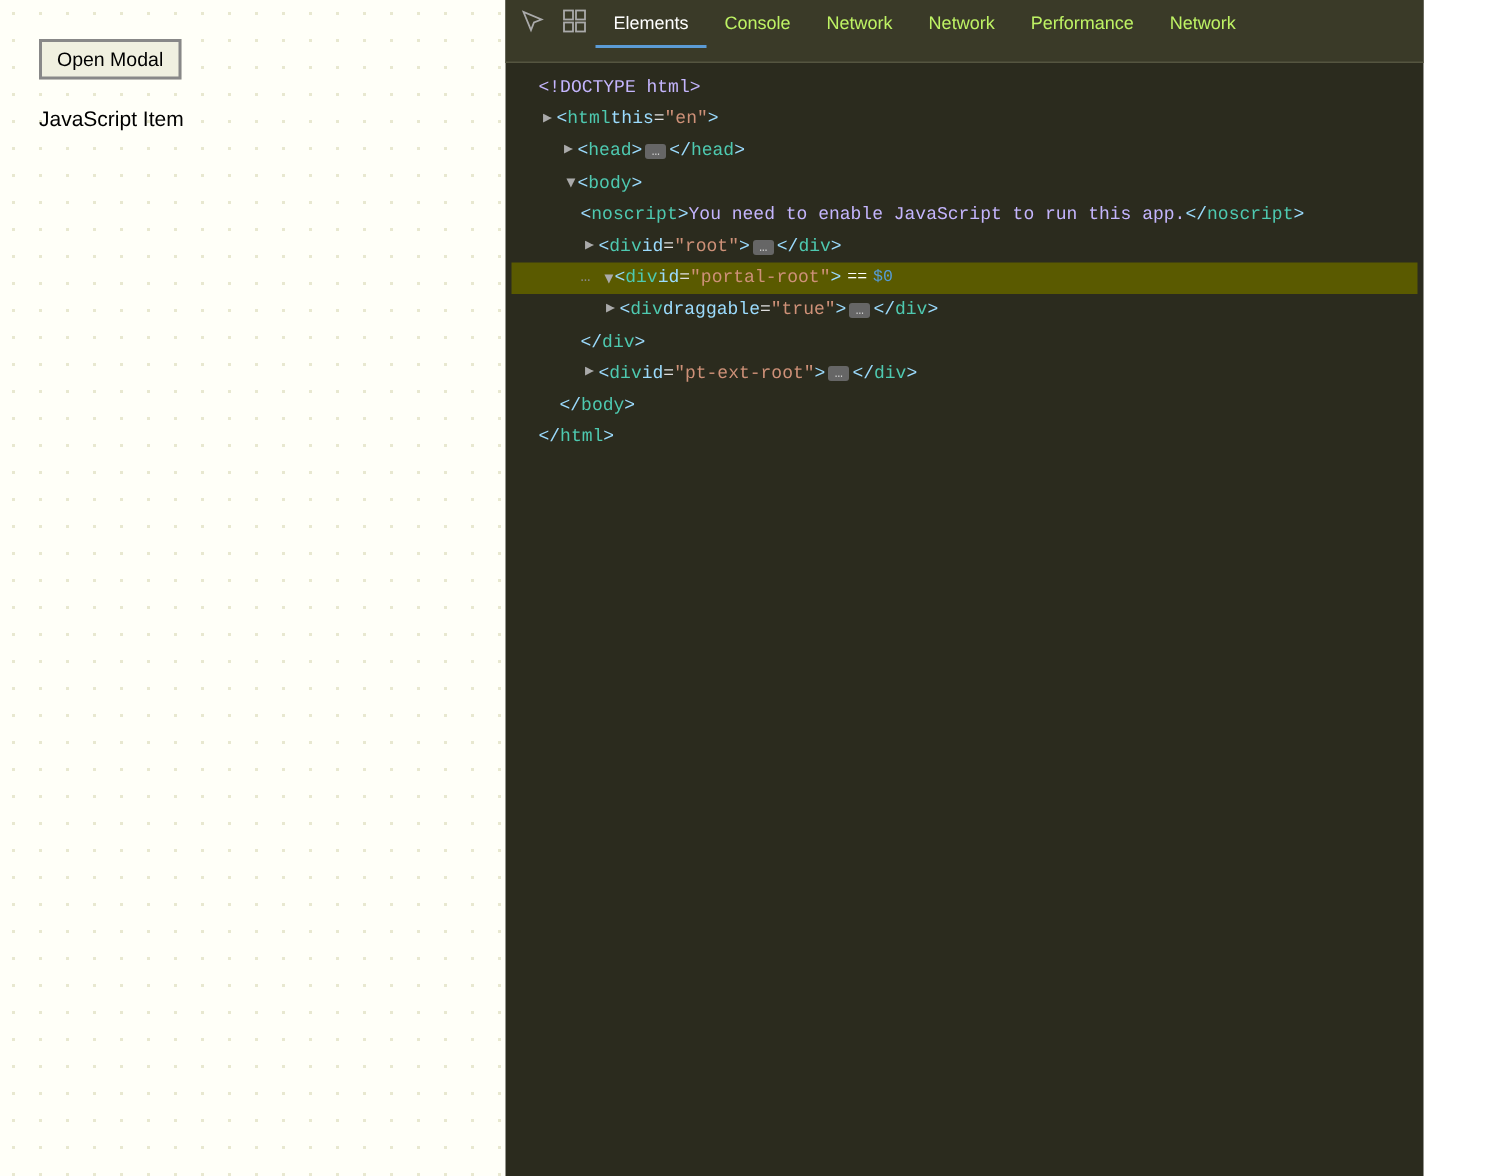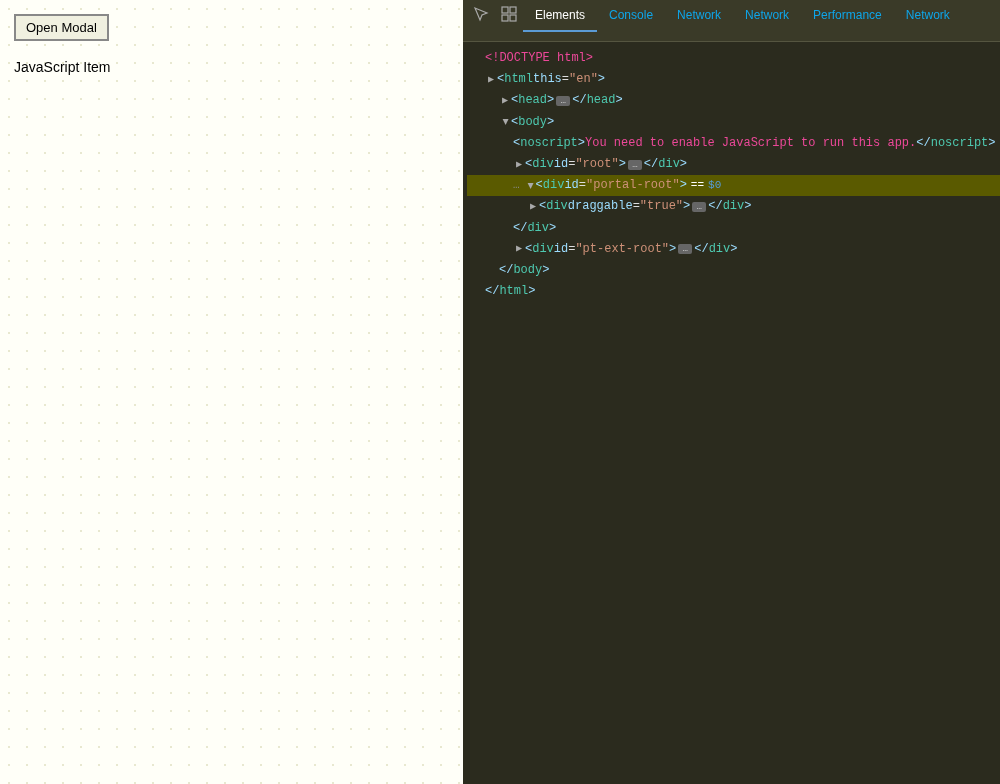--- a/index.html
+++ b/index.html
@@ -1,26 +1,26 @@
 <!DOCTYPE html>
 <html><head>
   <meta charset="utf-8">
   <style>
     * { margin: 0; padding: 0; box-sizing: border-box; }
     body { width: 1000px; height: 784px; display: flex; font-family: Arial, sans-serif; overflow: hidden; }
 
     
     #app-panel {
-      width: 463px;
+      width: 337px;
       height: 784px;
       background: #fffff8;
       background-image: radial-gradient(circle, #e8e8d0 1px, transparent 1px);
       background-size: 18px 18px;
       flex-shrink: 0;
-      padding: 14px;
+      padding: 26px;
     }
 
     #open-modal-btn {
       display: inline-block;
       padding: 4px 10px;
       background: #f0f0e0;
       border: 2px solid #888;
       cursor: pointer;
       font-size: 13px;
       color: #000;
@@ -68,21 +68,21 @@
 
     .toolbar-icon svg {
       width: 16px;
       height: 16px;
       fill: #aaa;
     }
 
     .devtools-tab {
       padding: 8px 12px;
       font-size: 12px;
-      color: #0ea5e9;
+      color: #bef264;
       cursor: pointer;
       border-bottom: 2px solid transparent;
       white-space: nowrap;
     }
     .devtools-tab.active {
       color: #fff;
       border-bottom: 2px solid #5b9bd5;
     }
 
     
@@ -109,21 +109,21 @@
     }
     .indent-1 { padding-left: 18px; }
     .indent-2 { padding-left: 32px; }
     .indent-3 { padding-left: 46px; }
     .indent-4 { padding-left: 60px; }
 
     .tag-bracket { color: #9cdcfe; }
     .tag-name { color: #4ec9b0; }
     .attr-name { color: #9cdcfe; }
     .attr-value { color: #ce9178; }
-    .plain-text { color: #ec4899; }
+    .plain-text { color: #c4b5fd; }
     .punctuation { color: #ddd; }
 
     .triangle {
       display: inline-block;
       width: 12px;
       height: 12px;
       line-height: 12px;
       text-align: center;
       cursor: pointer;
       color: #aaa;

